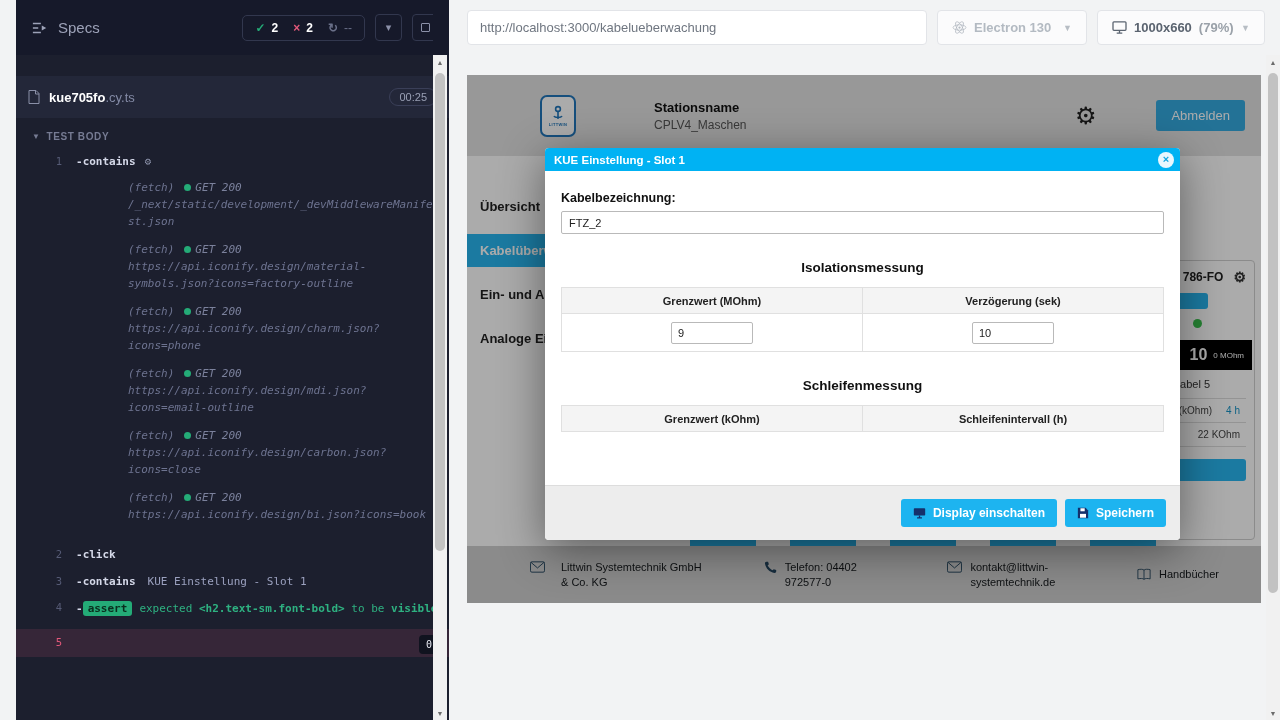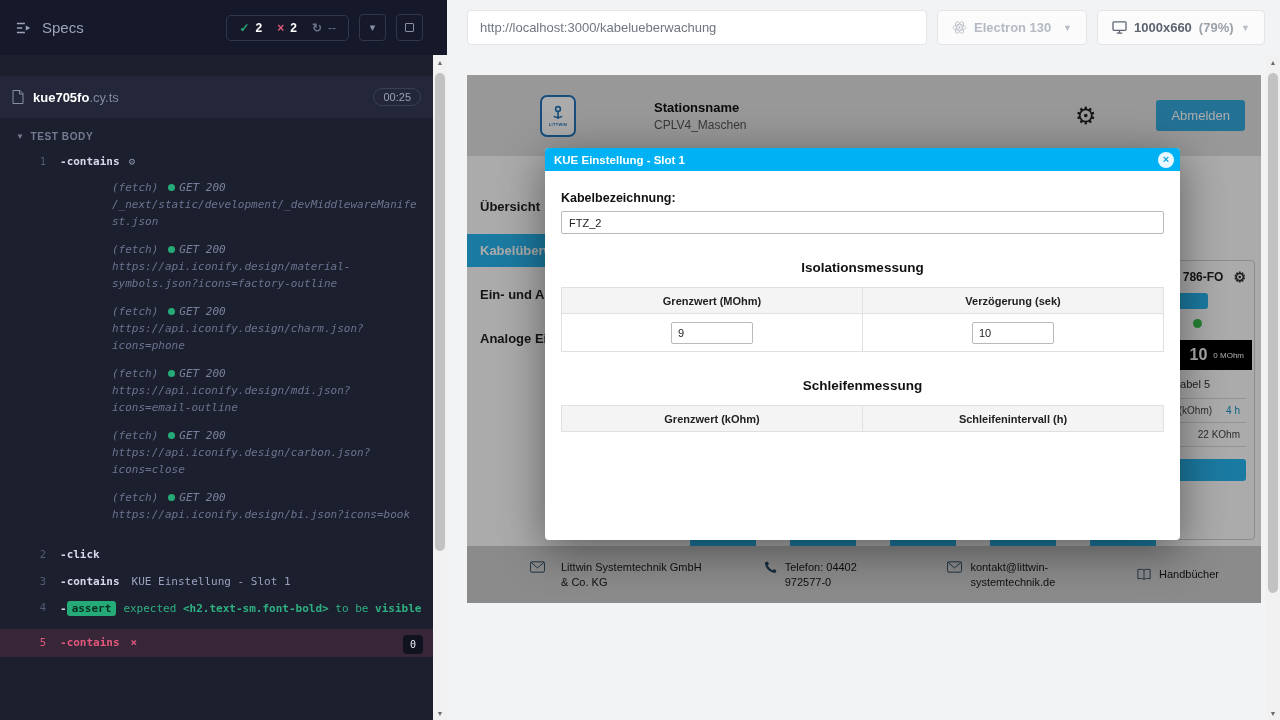--- a/index.html
+++ b/index.html
@@ -1,20 +1,20 @@
 <!DOCTYPE html>
 <html><head>
 <meta charset="utf-8">
 <style>
   * { box-sizing: border-box; margin: 0; padding: 0; }
   html,body { width:1280px; height:720px; overflow:hidden; font-family:"Liberation Sans", sans-serif; }
   .stage { position:relative; width:1280px; height:720px; background:#f2f3f4; overflow:hidden; }
 
   
-  .sidebar { position:absolute; left:0; top:0; width:433px; height:720px; background:#1c1f2e; overflow:hidden; }
+  .sidebar { position:absolute; left:16px; top:0; width:433px; height:720px; background:#1c1f2e; overflow:hidden; }
   .sb-header { height:55px; background:#16192a; display:flex; align-items:center; padding:0 10px 0 16px; gap:10px; }
   .specs-toggle { color:#9da2b8; display:flex; align-items:center; }
   .specs-label { color:#9da2b8; font-size:15px; }
   .stats-box { margin-left:auto; display:flex; align-items:center; gap:15px; border:1px solid #32374e; border-radius:5px; padding:5px 12px; font-size:12px; }
   .stat { display:flex; gap:6px; align-items:center; color:#fff; font-weight:bold; }
   .stat .ic { font-size:12px; font-weight:bold; }
   .ic-pass { color:#24ab77; } .ic-fail { color:#e2587a; } .ic-pend { color:#6a7089; }
   .stat.pending b { color:#6a7089; font-weight:normal; }
   .icon-btn { width:27px; height:27px; background:transparent; border:1px solid #32374e; border-radius:4px; color:#8b90a8; display:flex; align-items:center; justify-content:center; font-size:11px; cursor:pointer; }
   .stop-sq { width:9px; height:9px; border:1.5px solid #8b90a8; border-radius:1px; display:block; }
@@ -214,21 +214,20 @@
         <span class="cmd-body"><span class="cmd-name">contains</span><span class="cmd-arg">KUE Einstellung - Slot 1</span></span>
       </div>
 
       <div class="cmd-row">
         <span class="cmd-num">4</span>
         <span class="cmd-body assert-body"><span class="assert-badge">assert</span><span>expected</span> <span class="assert-code">&lt;h2.text-sm.font-bold&gt;</span> <span>to be</span> <span class="assert-strong">visible</span></span>
       </div>
 
       <div class="cmd-fail-row">
         <span class="cmd-num">5</span>
-        <span class="cmd-body"><span class="cmd-name fail-name">contains</span><span class="fail-x">×</span></span>
         <span class="fail-badge">0</span>
       </div>
 
     </div>
   </aside>
 
   <div class="sb-scroll-cap"></div>
   <div class="v-scroll sb-scroll">
     <div class="scroll-arrow">▲</div>
     <div class="scroll-thumb sb-thumb"></div>
@@ -397,20 +396,41 @@
           <div class="sec-title">Schleifenmessung</div>
           <table class="param">
             <tbody>
                 <tr>
               <th>Grenzwert (kOhm)</th>
               <th>Schleifenintervall (h)</th>
             </tr>
           </tbody>
             </table>
         </div>
+        <div class="modal-footer">
+          <button class="btn-cyan">
+            <span class="btn-ic">
+                <svg width="13" height="12" viewBox="0 0 16 14">
+                  <rect x="1" y="1" width="14" height="9" rx="1" fill="currentColor"></rect>
+                  <path d="M5 13h6M8 10v3" stroke="currentColor" stroke-width="1.6" fill="none"></path>
+                </svg>
+              </span>
+            <span>Display einschalten</span>
+          </button>
+          <button class="btn-cyan">
+            <span class="btn-ic">
+                <svg width="12" height="12" viewBox="0 0 14 14">
+                  <path d="M1 1h9l3 3v9H1z" fill="currentColor"></path>
+                  <rect x="3.5" y="8" width="7" height="4.5" fill="#fff"></rect>
+                  <rect x="4" y="1.5" width="5" height="3.5" fill="#fff"></rect>
+                </svg>
+              </span>
+            <span>Speichern</span>
+          </button>
+        </div>
       </div>
 
     </div>
   </main>
 
   <div class="v-scroll rt-scroll">
     <div class="scroll-arrow">▲</div>
     <div class="scroll-thumb rt-thumb"></div>
     <div class="scroll-arrow bottom">▼</div>
   </div>

